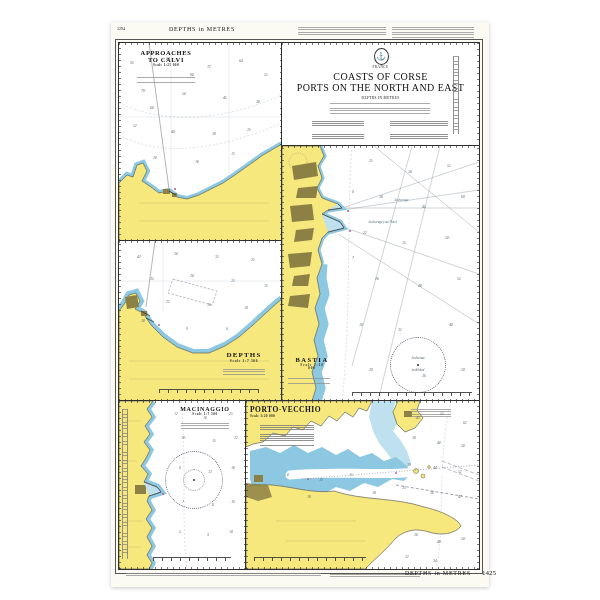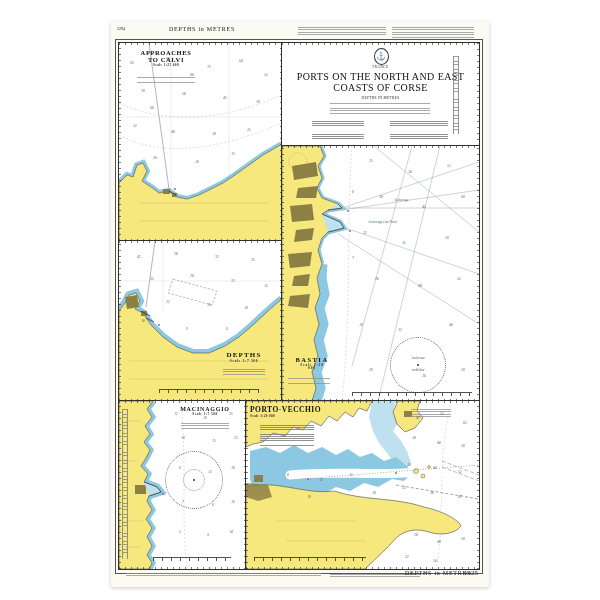--- a/index.html
+++ b/index.html
@@ -150,22 +150,22 @@
   </div>
 
   <div class="panel" style="left:281px;top:42px;width:197px;height:103px;">
     <div class="crest" style="left:92px;top:5px;">
       <span>⚓</span>
     </div>
     <div class="ptitle" style="left:0;top:22px;width:197px;font-size:5.5px;letter-spacing:1px;">
       <div class="shrink">FRANCE</div>
     </div>
     <div class="ptitle" style="left:0;top:28px;width:197px;font-size:10px;letter-spacing:.4px;">
+      <div>COASTS OF CORSE</div>
       <div>PORTS ON THE NORTH AND EAST</div>
-      <div>COASTS OF CORSE</div>
     </div>
     <div class="ptitle" style="left:0;top:53px;width:197px;font-size:6px;letter-spacing:.6px;">
       <div class="shrink">DEPTHS IN METRES</div>
     </div>
     <div class="stripes" style="left:48px;top:60px;width:100px;height:12px;"></div>
     <div class="stripesD" style="left:30px;top:78px;width:52px;height:9px;"></div>
     <div class="stripesD" style="left:108px;top:78px;width:58px;height:9px;"></div>
     <div class="stripesD" style="left:30px;top:91px;width:52px;height:10px;"></div>
     <div class="stripesD" style="left:108px;top:91px;width:58px;height:10px;"></div>
     <div class="ladder" style="left:171px;top:13px;height:78px;"></div>
@@ -336,16 +336,16 @@
       <div class="gb"></div>
     <div class="gl"></div>
       <div class="gr"></div>
   </div>
 
   <div class="stripes" style="left:126px;top:573px;width:195px;height:5px;"></div>
   <div class="stripes" style="left:330px;top:574px;width:90px;height:4px;"></div>
   <div class="margin-text" style="left:396px;top:570px;width:72px;text-align:center;font-size:8px;letter-spacing:1px;">
     <div class="shrink" style="transform:scale(.75);transform-origin:50% 0;">DEPTHS in METRES</div>
   </div>
-  <div class="margin-text" style="left:452px;top:569px;width:26px;text-align:right;font-size:7px;">
+  <div class="margin-text" style="left:452px;top:569px;width:44px;text-align:right;font-size:7px;">
     <div>1425</div>
   </div>
 </div>
 
 </body></html>

